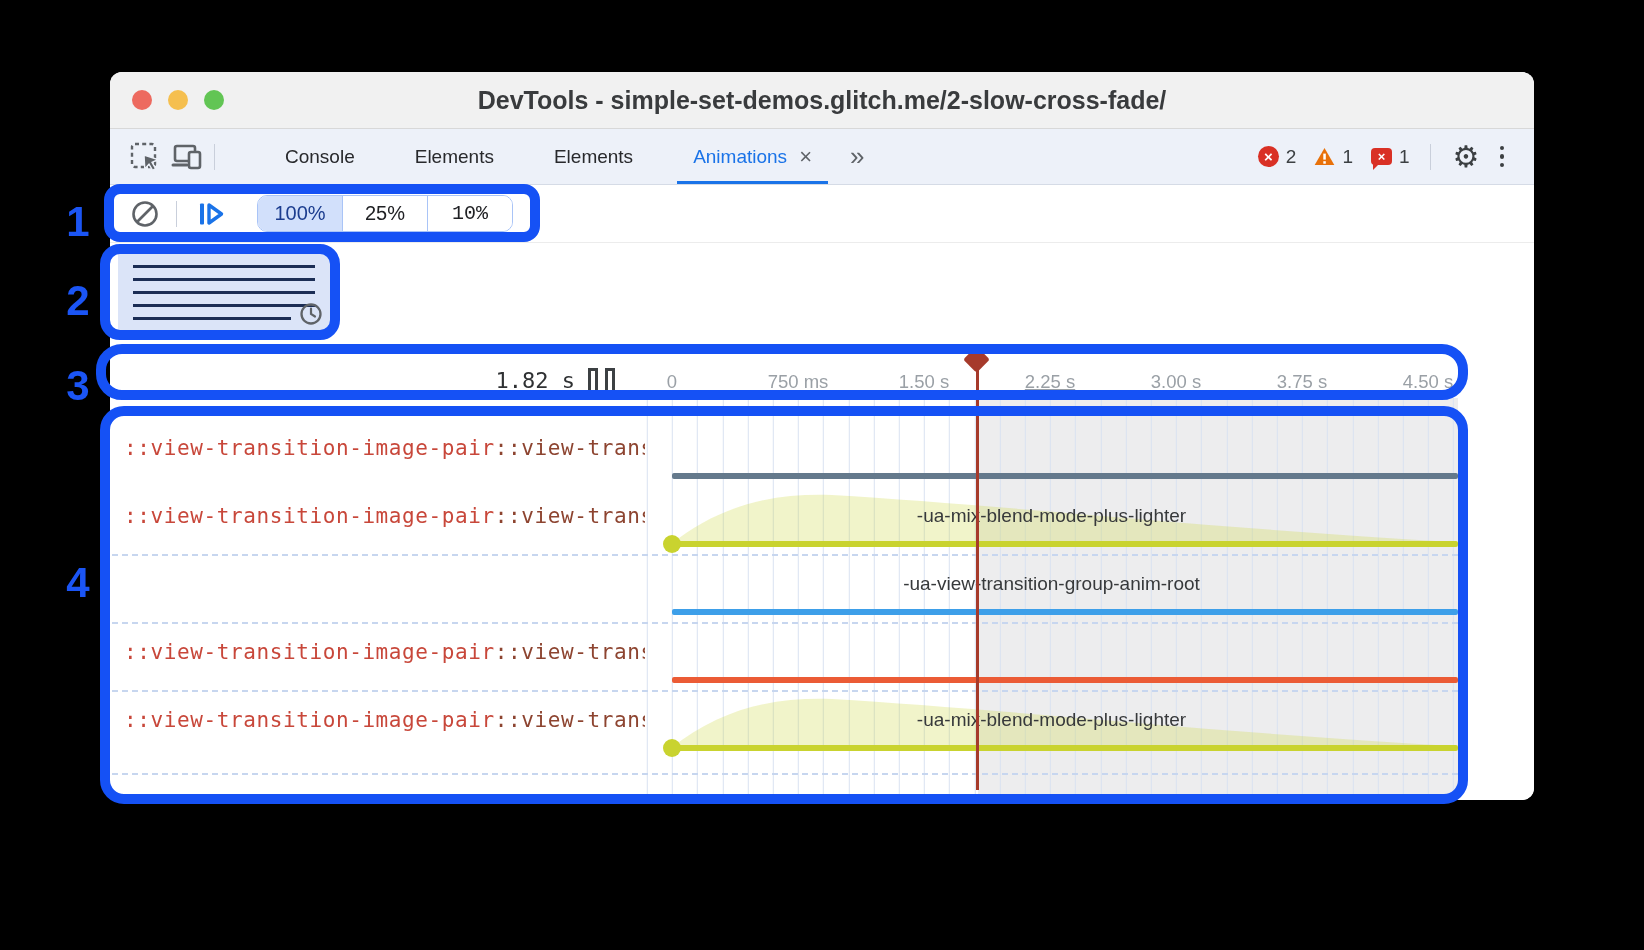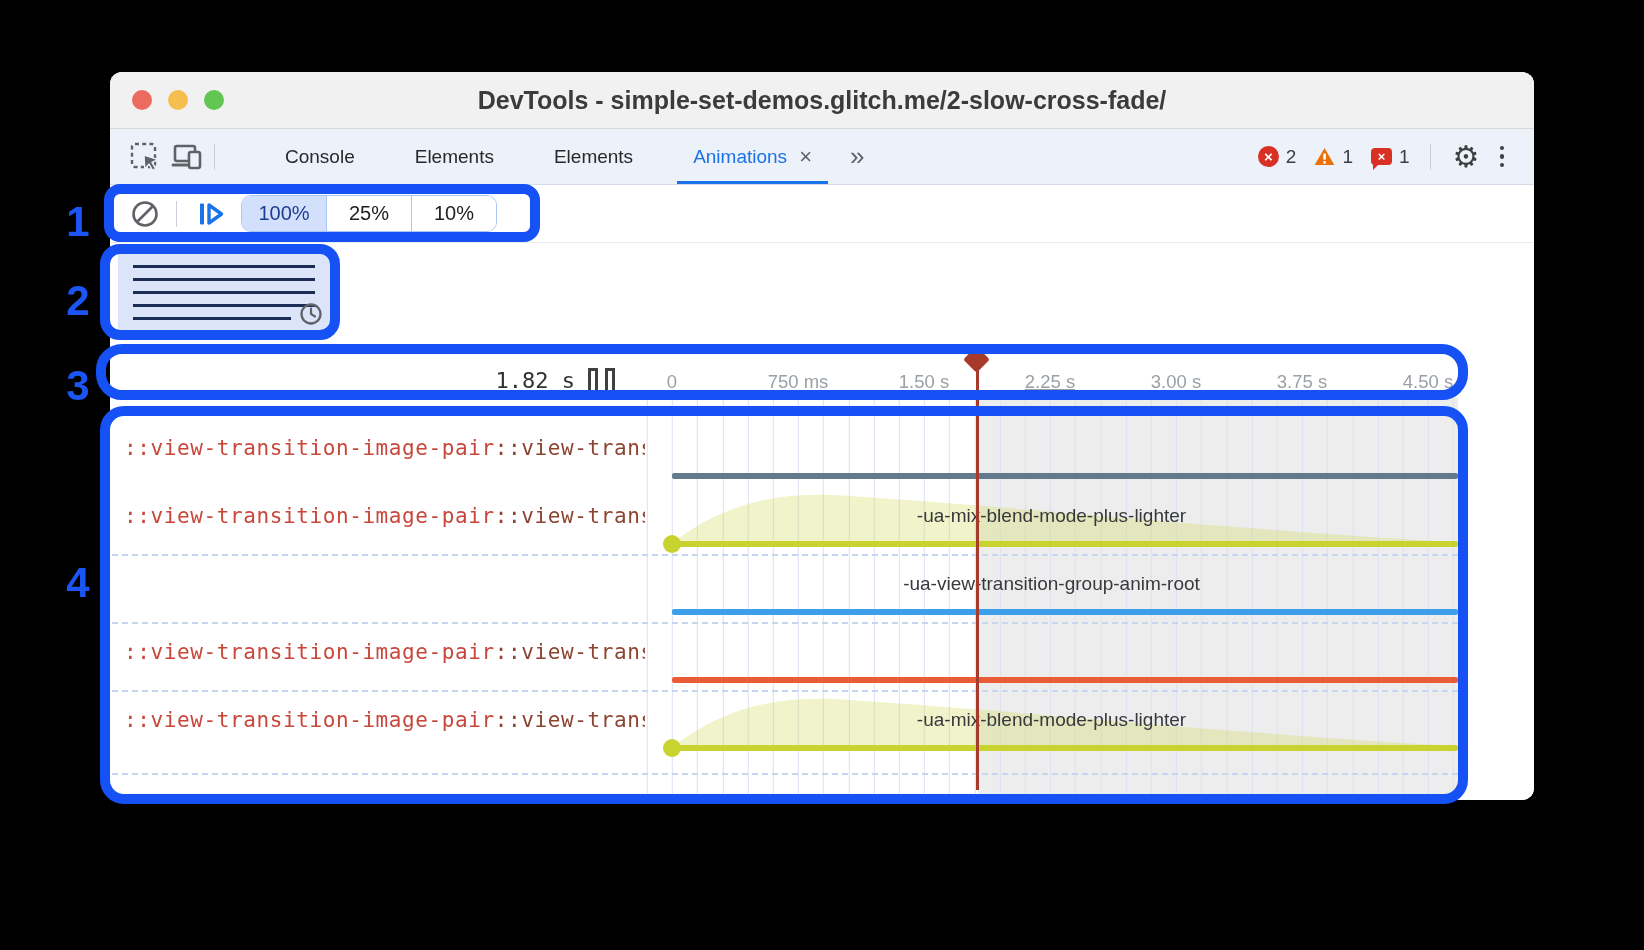--- a/index.html
+++ b/index.html
@@ -38,24 +38,24 @@
     display:flex;align-items:center;justify-content:center;font-size:13px;font-weight:700;}
   .iss-ic:after{content:"";position:absolute;left:2px;bottom:-5px;border:4px solid transparent;
     border-top-color:var(--err);border-left-color:var(--err);}
   .gear{font-size:30px;color:#3c4043;margin:0 14px 0 16px;line-height:1;cursor:pointer;}
   .kebab{display:flex;flex-direction:column;gap:4px;padding:6px;cursor:pointer;}
   .kebab span{width:4.5px;height:4.5px;border-radius:50%;background:#3c4043;}
   
   .anim-toolbar{height:57px;background:#fff;border-bottom:1px solid #ececec;
     display:flex;align-items:center;}
   .atb-item{display:flex;align-items:center;justify-content:center;}
-  .speed-group{display:flex;margin-left:16px;border:1.5px solid #a9c4f7;border-radius:10px;overflow:hidden;}
+  .speed-group{display:flex;margin-left:32px;border:1.5px solid #a9c4f7;border-radius:10px;overflow:hidden;}
   .speed-btn{padding:6px 0;width:84px;text-align:center;font-size:20px;color:#202124;background:#fff;
     border-right:1.5px solid #a9c4f7;cursor:pointer;}
-  .speed-btn:last-child{border-right:none;}
+  .speed-btn:last-child{border-right:none;font-family:Liberation Mono, monospace;}
   .speed-btn.sel{background:#d2e0fb;color:#1c3d8f;}
   
   .preview-row{position:relative;height:110px;background:#fff;}
   .thumb{position:absolute;left:8px;top:6px;width:215px;height:85px;background:#dbe4f8;border-radius:6px;cursor:pointer;}
   .thumb .ln{position:absolute;left:15px;height:3px;background:#1b2d55;}
   .thumb .clock{position:absolute;right:10px;bottom:8px;}
   
   .ruler{position:relative;height:58px;background:#fff;}
   .cur-time{position:absolute;right:959px;top:15px;font-family:"DejaVu Sans Mono",monospace;
     font-size:22px;color:#2f3133;}

